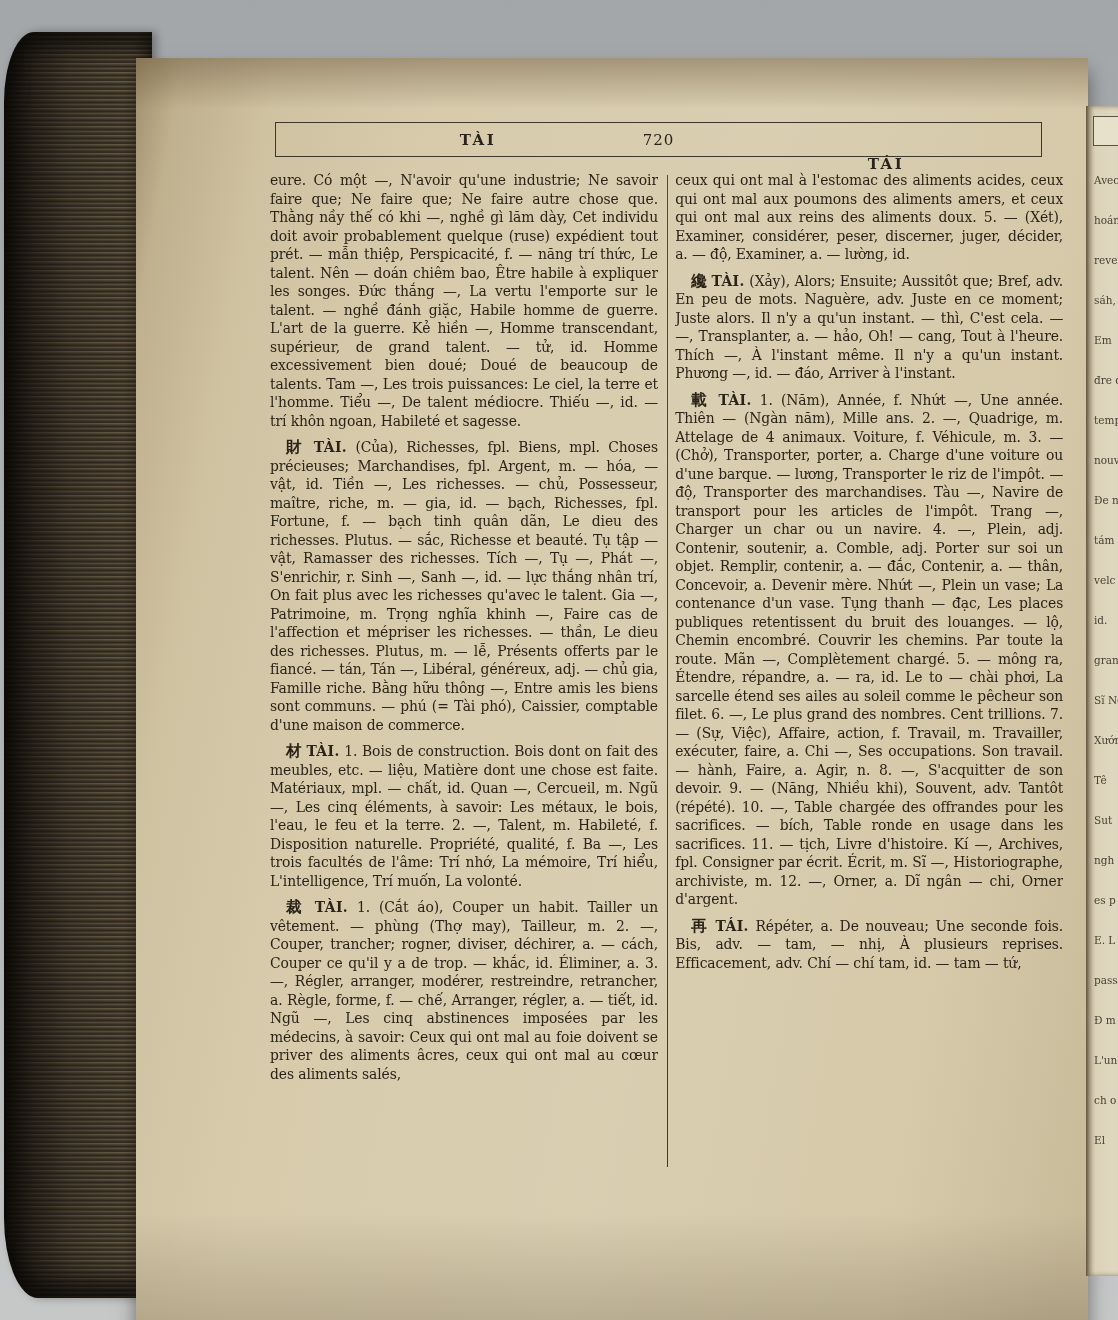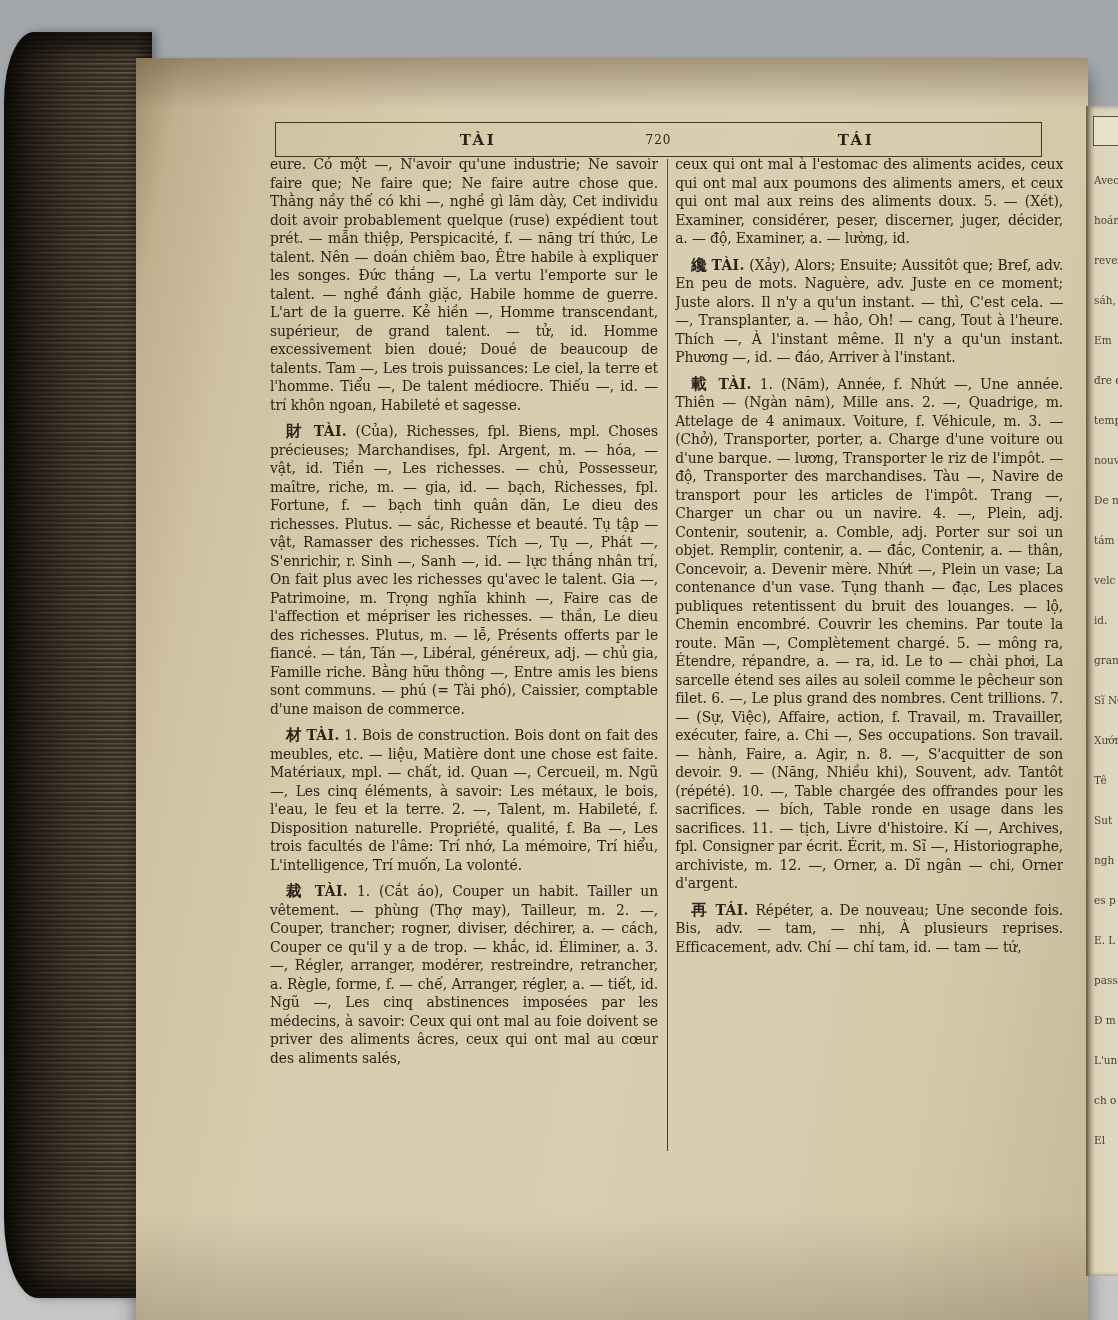--- a/index.html
+++ b/index.html
@@ -32,26 +32,26 @@
     background:linear-gradient(180deg, rgba(110,92,64,.5) 0%, rgba(110,92,64,0) 4%, rgba(0,0,0,0) 90%, rgba(90,75,55,.3) 100%);
   }
 
   
   .header-box {
     position:absolute; left:139px; top:64px; width:767px; height:35px;
     border:1.6px solid #3d362b; color:#2a231a;
   }
   .hk { position:absolute; top:50%; transform:translate(-50%,-50%); font-weight:700; letter-spacing:2.5px; font-size:15px; }
   .hk-left  { left:202px; }
-  .hk-center{ left:50%; font-weight:400; font-size:12px; letter-spacing:1px; }
-  .hk-right { left:580px; }
+  .hk-center{ left:50%; font-weight:400; font-size:15px; letter-spacing:1px; }
+  .hk-right { left:610px;margin-top:24px; }
 
   
   .columns {
-    position:absolute; left:134px; top:97px; width:794px; height:1008px;
+    position:absolute; left:134px; top:113px; width:794px; height:1008px;
     display:flex; color:#2b2318;
   }
   .col { width:388px; height:100%; overflow:hidden; }
   .col-divider { width:1.2px; margin:4px 7px 12px 9px; background:linear-gradient(#52493c,#3f382e); }
 
   .col p {
     font-size:13.9px; line-height:18.5px; margin-bottom:8px;
     text-align:justify; letter-spacing:-0.1px;
   }
   p.entry { text-indent:16px; }

